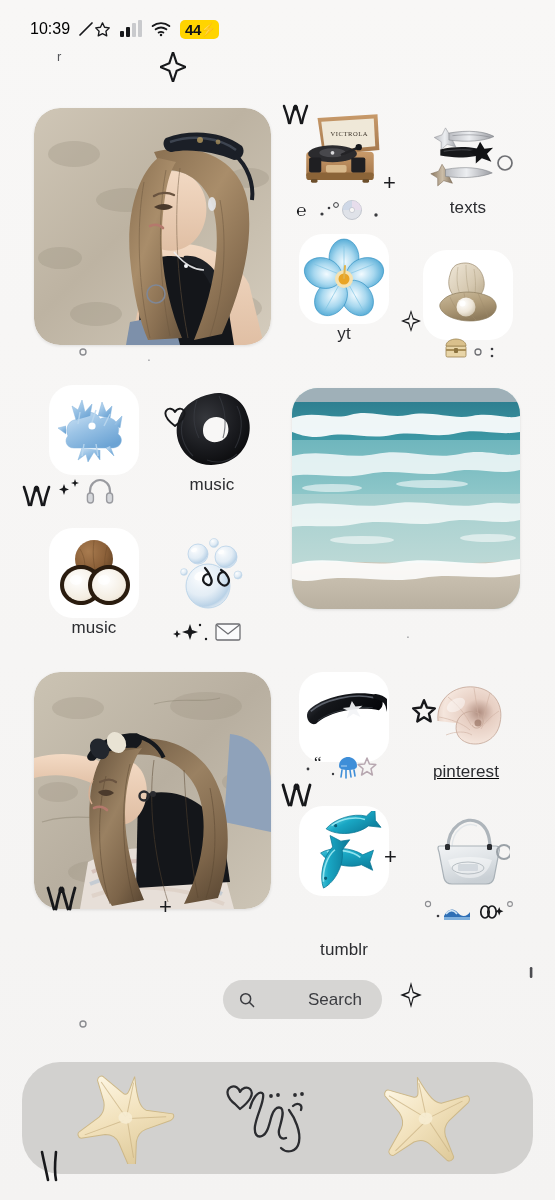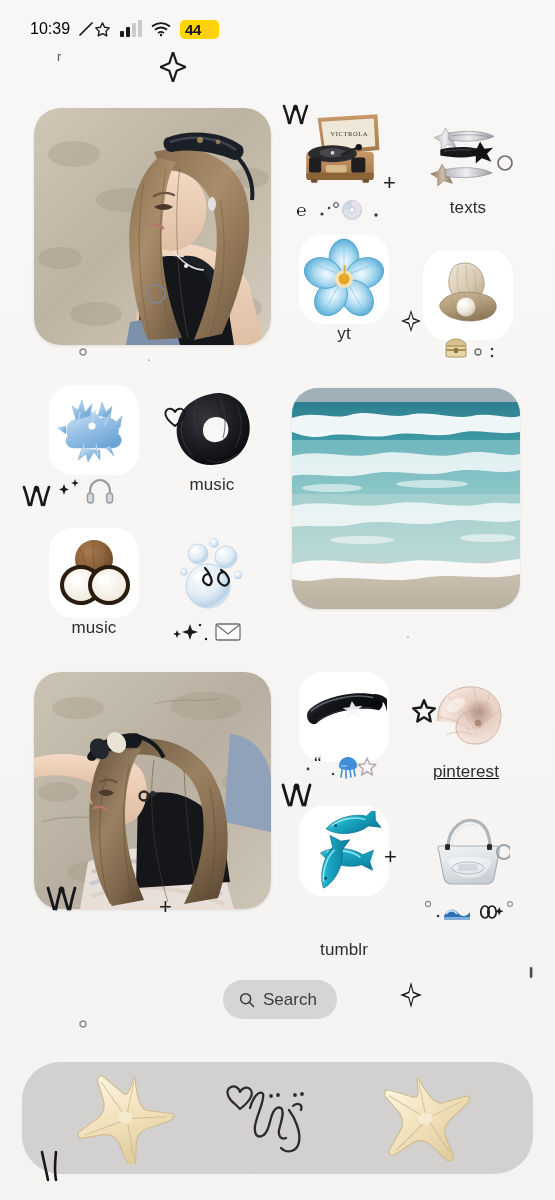--- a/index.html
+++ b/index.html
@@ -116,20 +116,21 @@
     padding: 0 20px 0 16px;
     border-radius: 22px;
     background: #d6d5d3;
     display: flex;
     align-items: center;
     gap: 8px;
   }
   .search-pill .label {
     font-size: 17px;
     color: #3b3c40;
+    margin-left: 45px;
   }
 
   
   .dock {
     position: absolute;
     left: 22px;
     top: 1062px;
     width: 511px;
     height: 112px;
     border-radius: 38px;

